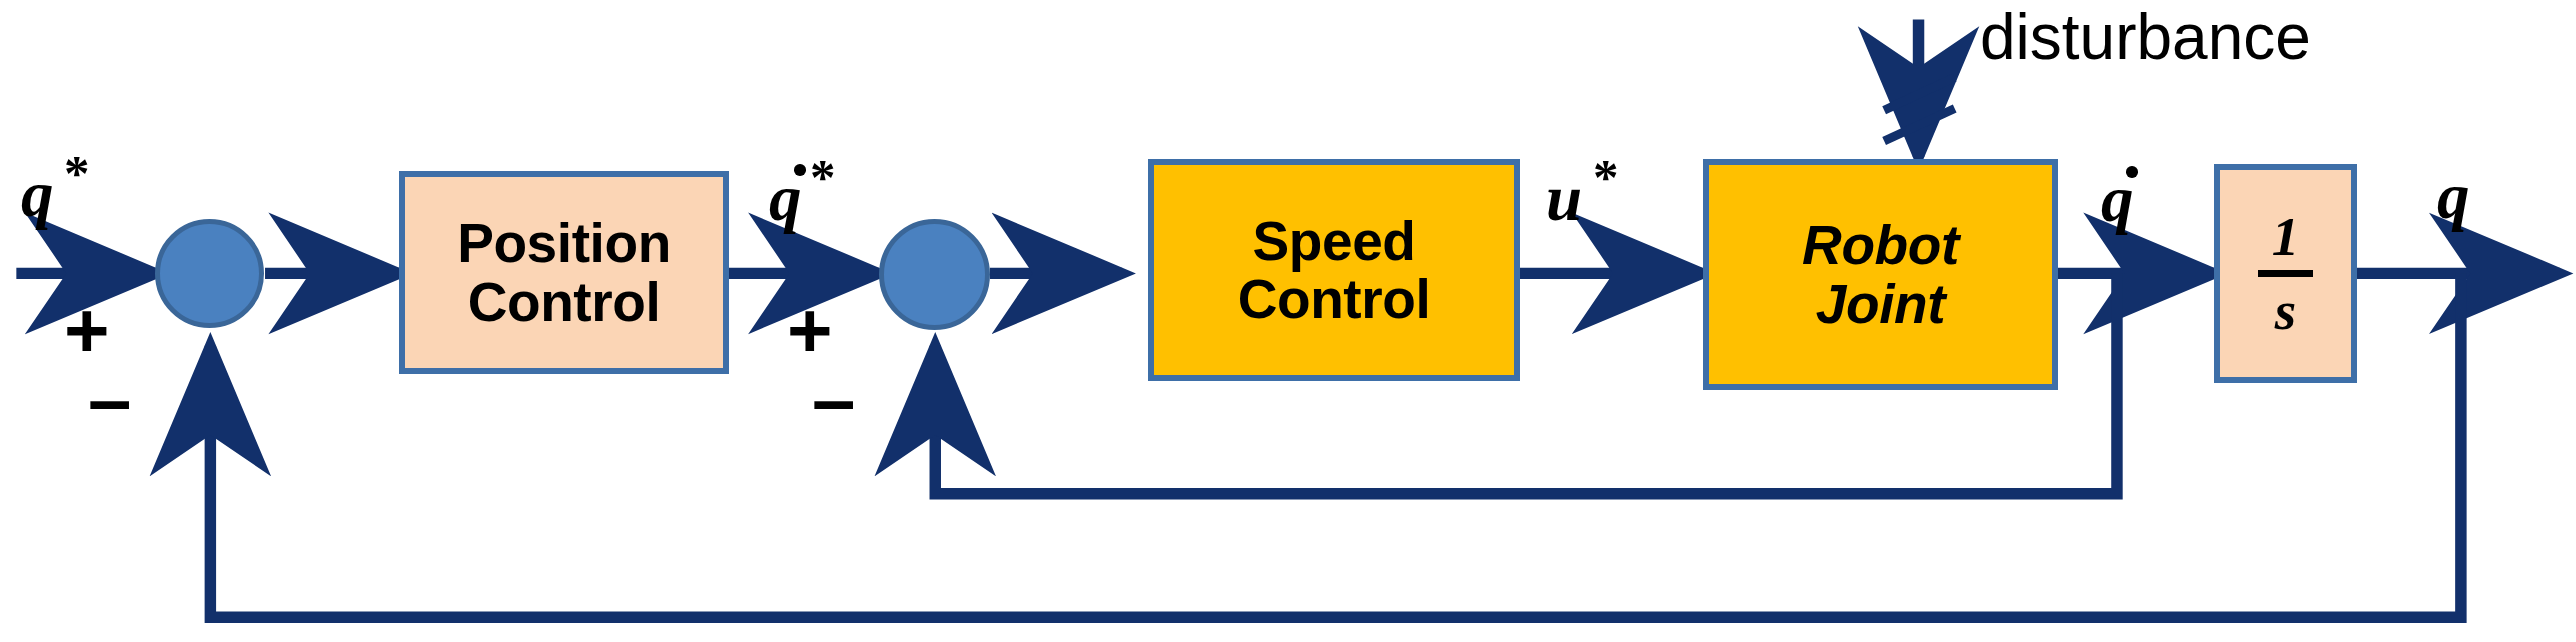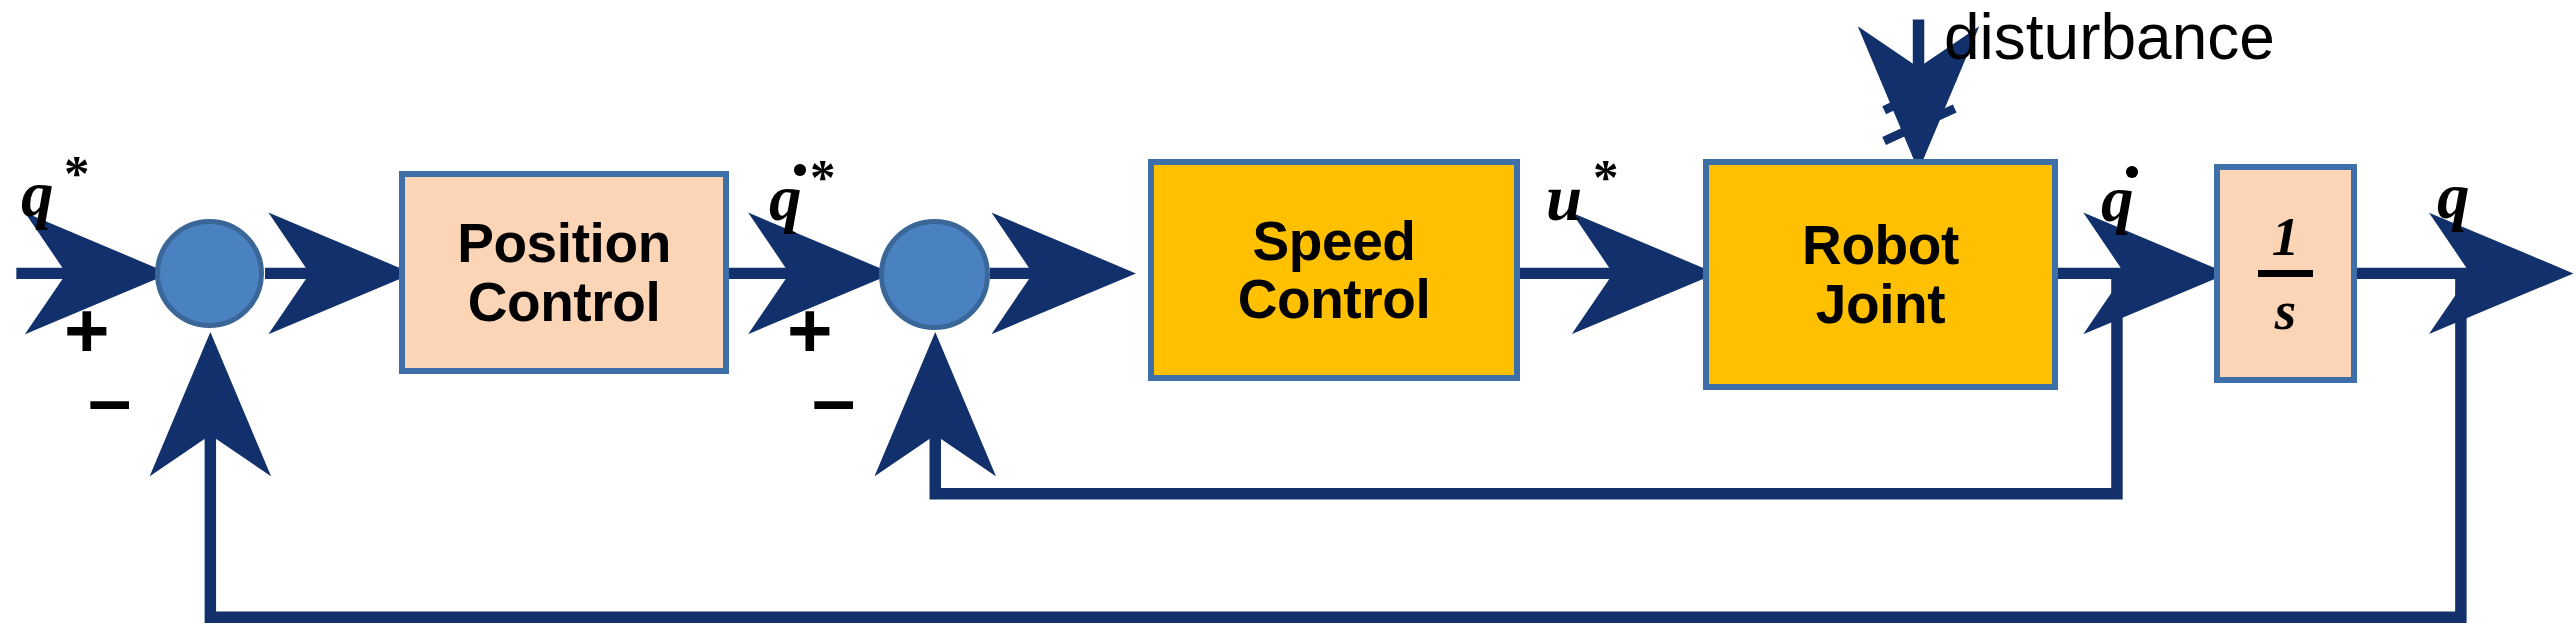--- a/index.html
+++ b/index.html
@@ -18,21 +18,21 @@
   .block.gold{background:#FFC000;}
   .block .txt{display:block;white-space:pre-line;font-size:55px;letter-spacing:-0.4px;}
 
   .node{position:absolute;border-radius:50%;
         background:#4A81C0;border:5.3px solid #3A6698;box-sizing:border-box;}
 
   .lbl{position:absolute;color:#000;white-space:nowrap;}
   .mathlbl{font-family:"Liberation Serif",serif;font-weight:bold;font-style:italic;
            font-size:65px;}
   .signlbl{font-family:"Liberation Sans",sans-serif;font-weight:bold;font-size:78px;line-height:1;}
-  .plainlbl{font-family:"Liberation Sans",sans-serif;font-weight:normal;font-size:64px;}
+  .plainlbl{font-family:"Liberation Sans",sans-serif;font-weight:normal;font-size:64px;margin-left:36px;}
 
   .frac{position:absolute;display:flex;flex-direction:column;align-items:center;
         justify-content:center;font-family:"Liberation Serif",serif;
         font-weight:bold;font-style:italic;color:#000;line-height:1;}
   .frac .num{font-size:55px;}
   .frac .bar{width:55px;height:7px;background:#000;margin:6.2px 0;}
   .frac .den{font-size:55px;}
 
   .dotmark{position:absolute;width:11.5px;height:11.5px;border-radius:50%;background:#000;}
   .starmark{position:absolute;font-family:"Liberation Serif",serif;font-weight:bold;
@@ -89,21 +89,21 @@
   <div class="block peach" style="left:399px;top:171px;width:330px;height:203px;">
     <span class="txt">Position
 Control</span>
   </div>
 
   <div class="block gold" style="left:1122px;top:159px;width:372px;height:222px;margin-left:26px;">
     <span class="txt">Speed
 Control</span>
   </div>
 
-  <div class="block gold" style="left:1703px;top:159px;width:355px;height:231px;">
+  <div class="block gold" style="left:1703px;top:159px;width:355px;height:231px;font-style:italic;">
     <span class="txt">Robot
 Joint</span>
   </div>
 
   <div class="block peach" style="left:2214px;top:164px;width:143px;height:219px;">
     <div class="frac" style="position:relative;">
       <span class="num">1</span>
       <span class="bar"></span>
       <span class="den">s</span>
     </div>

